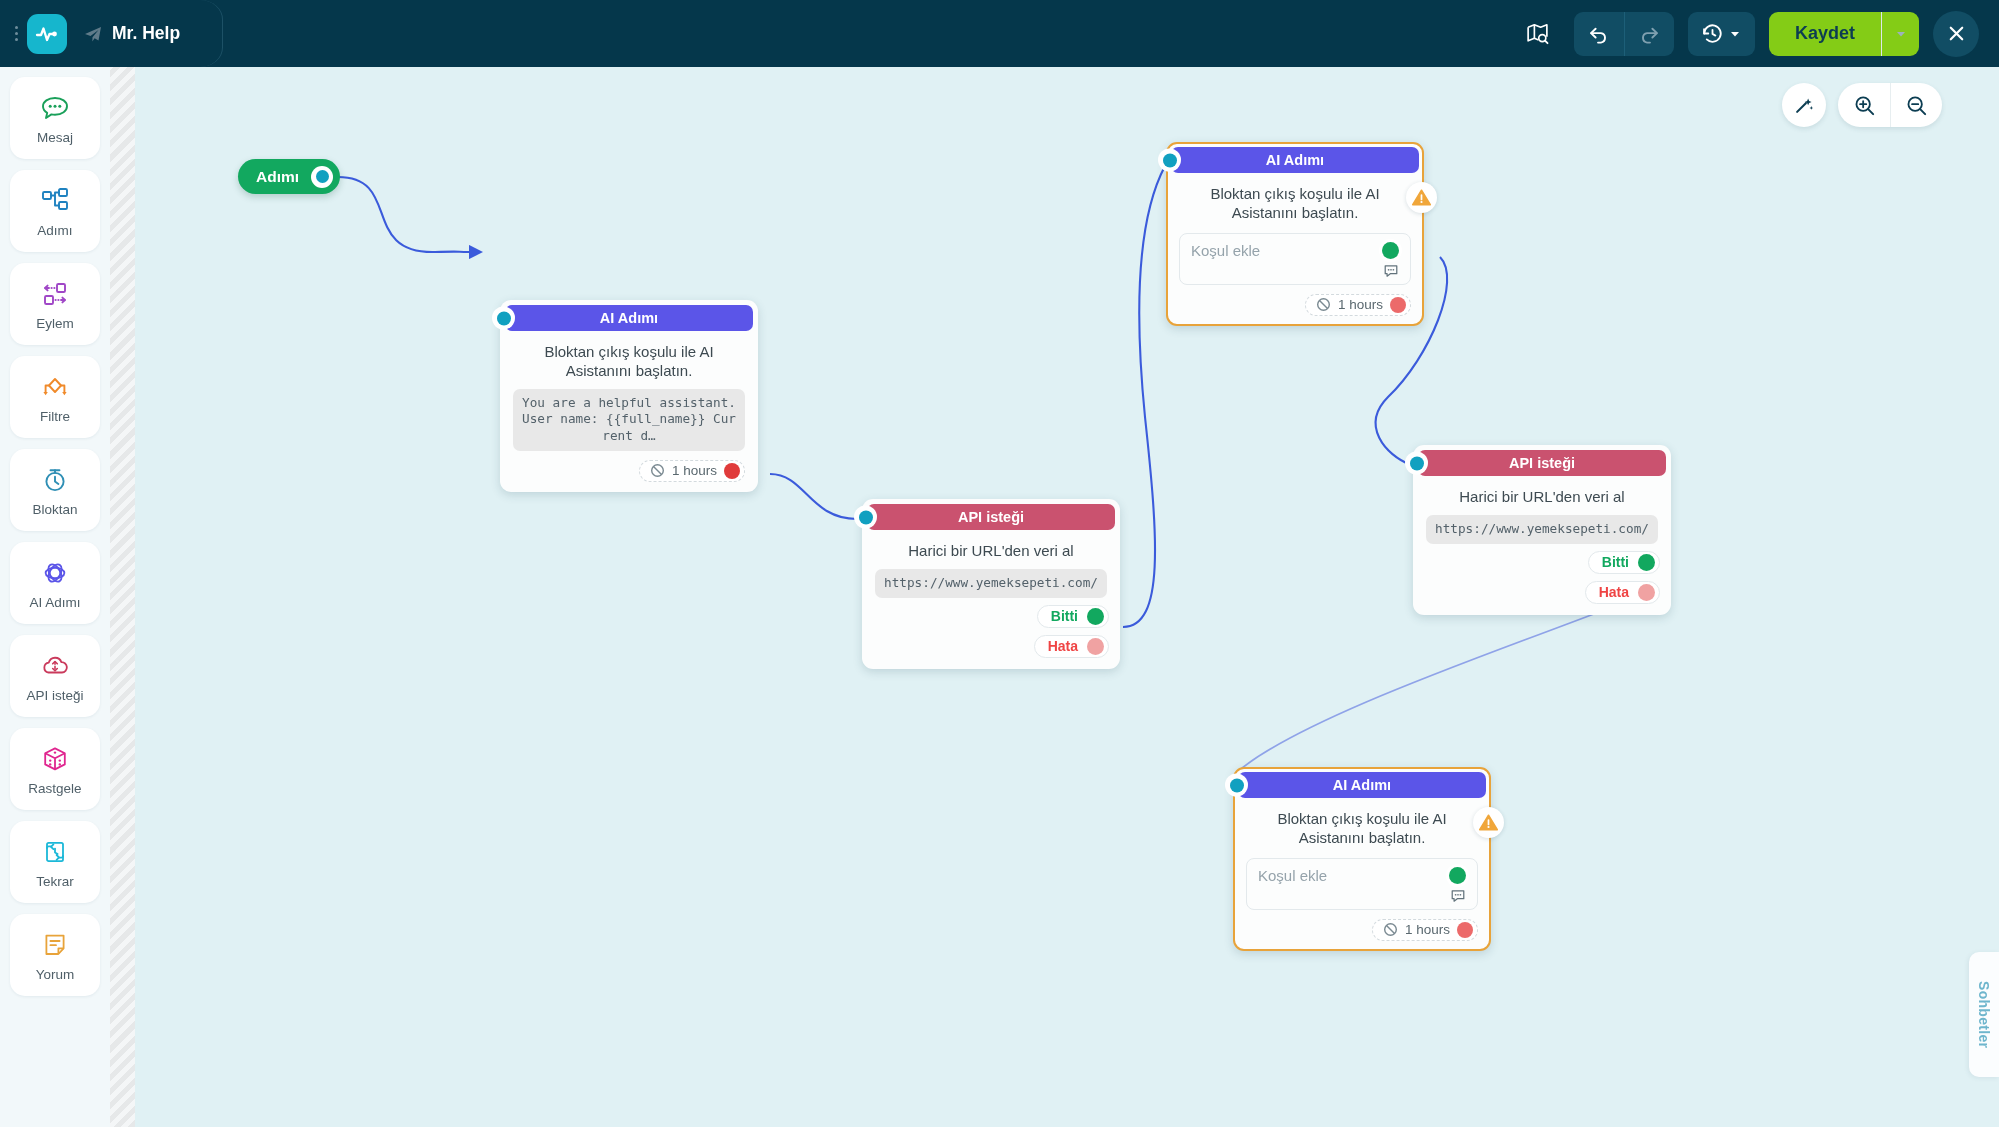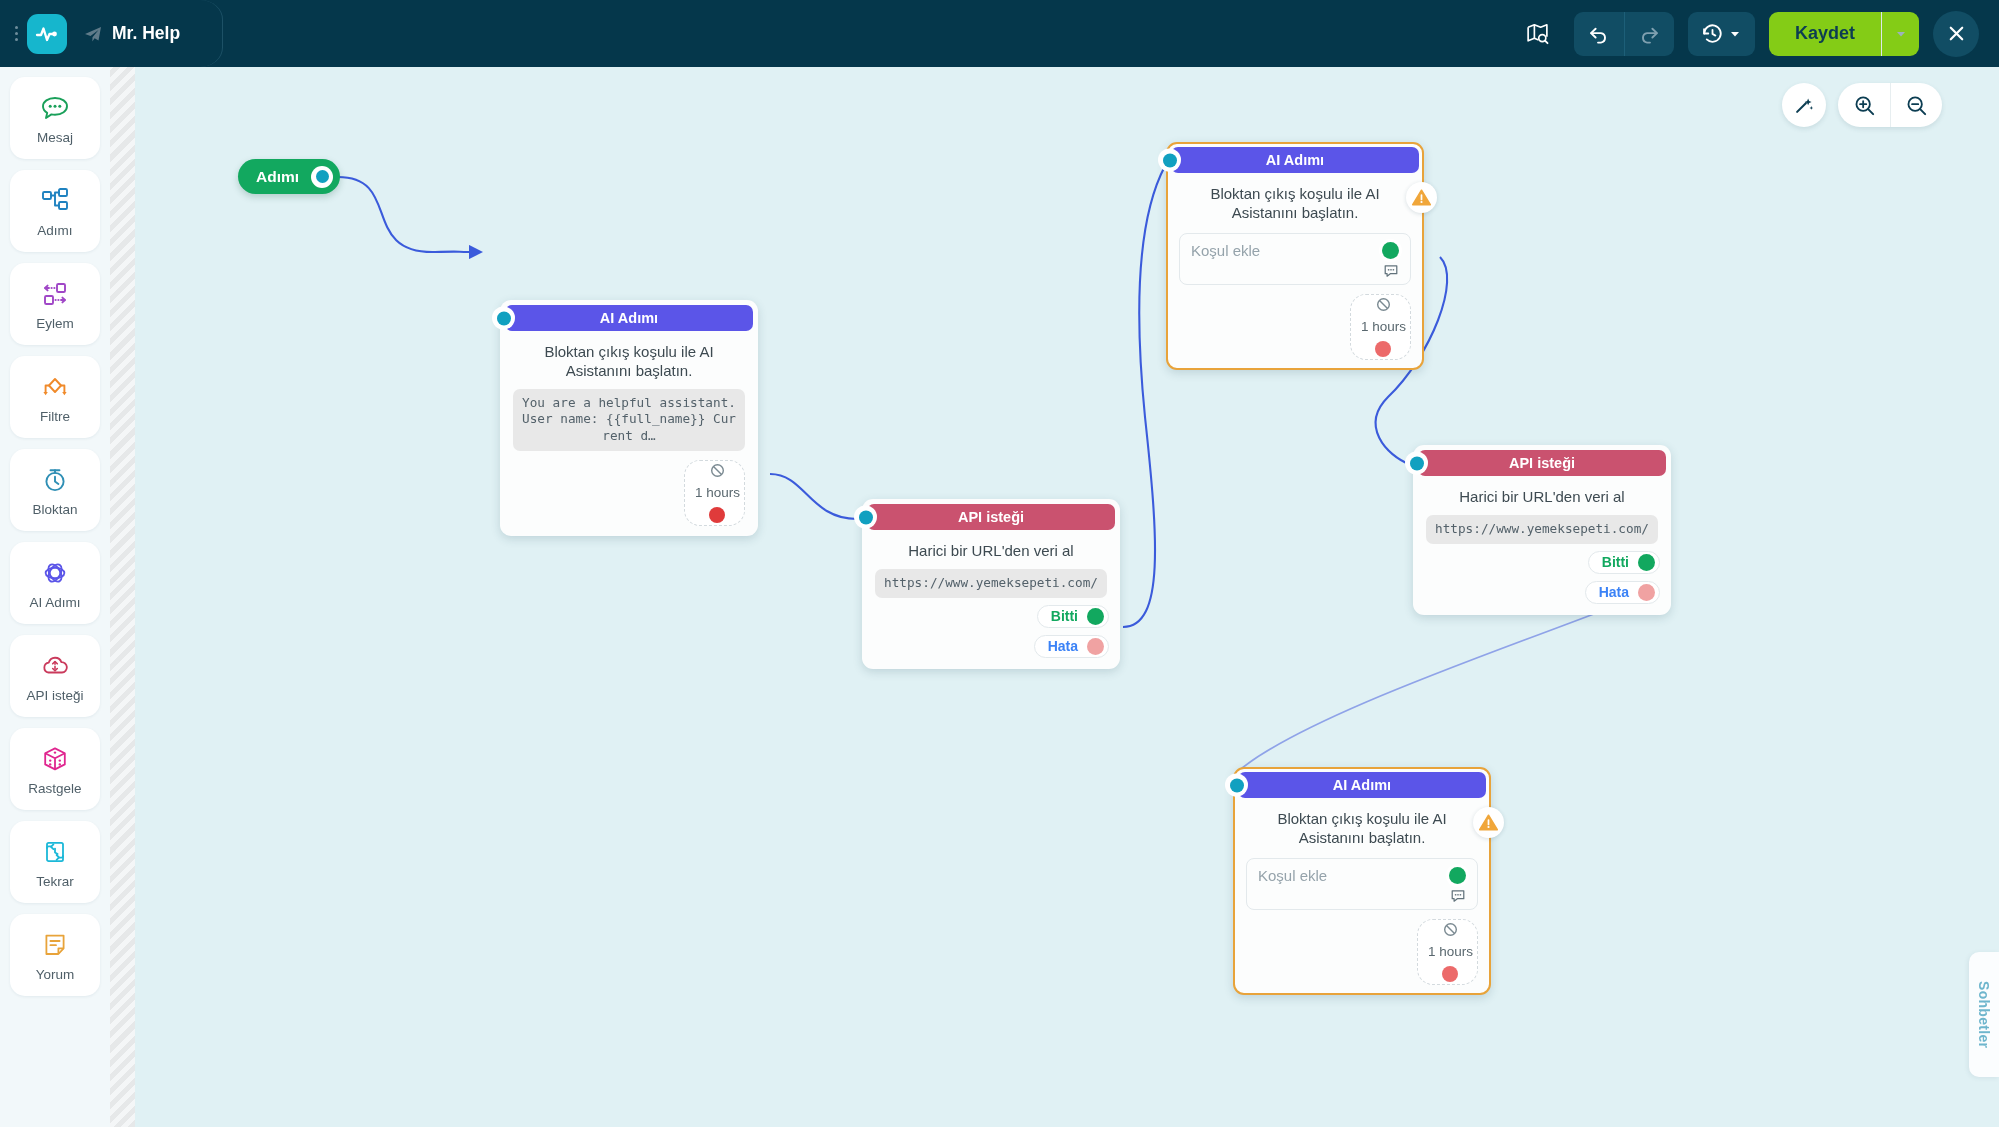--- a/index.html
+++ b/index.html
@@ -215,35 +215,35 @@
   .cond-right { display: flex; flex-direction: column; align-items: center; gap: 4px; }
   .dot-green {
     width: 17px; height: 17px; border-radius: 50%; background: #12a85f;
     box-shadow: 0 0 0 3px #fff; cursor: pointer;
   }
 
   .time-badge {
     margin: 9px 8px 5px auto; width: fit-content;
     display: flex; align-items: center; gap: 7px;
     border: 1.5px dashed #d3dade; border-radius: 16px;
-    padding: 2px 4px 2px 10px; cursor: pointer; background: #fff; flex-direction: column;
+    padding: 2px 4px 2px 10px; cursor: pointer; background: #fff;
   }
   .time-badge .t { font-size: 13.5px; color: #5a686f; }
   .dot-red { width: 16px; height: 16px; border-radius: 50%; background: #ec6a6a; flex: none; }
   .dot-red.bright { background: #e03b3b; }
 
   .out-pill {
     margin: 7px 6px 0 auto; width: fit-content;
     display: flex; align-items: center; gap: 9px;
     border: 1px solid #e3e9ec; border-radius: 16px;
     background: #fff; padding: 2px 4px 2px 13px; cursor: pointer;
   }
   .out-pill .t { font-size: 14px; font-weight: 700; }
   .out-pill.ok .t { color: #12a85f; }
-  .out-pill.err .t { color: #3b82f6; }
+  .out-pill.err .t { color: #ef4444; }
   .out-dot { width: 17px; height: 17px; border-radius: 50%; flex: none; }
   .out-dot.ok { background: #12a85f; }
   .out-dot.err { background: #f0a2a2; }
 
   .warn-badge {
     position: absolute; right: -15px; top: 38px;
     width: 31px; height: 31px; border-radius: 50%; background: #fff;
     display: flex; align-items: center; justify-content: center;
     z-index: 12; cursor: pointer;
     box-shadow: 0 1px 4px rgba(30,70,90,.16);

